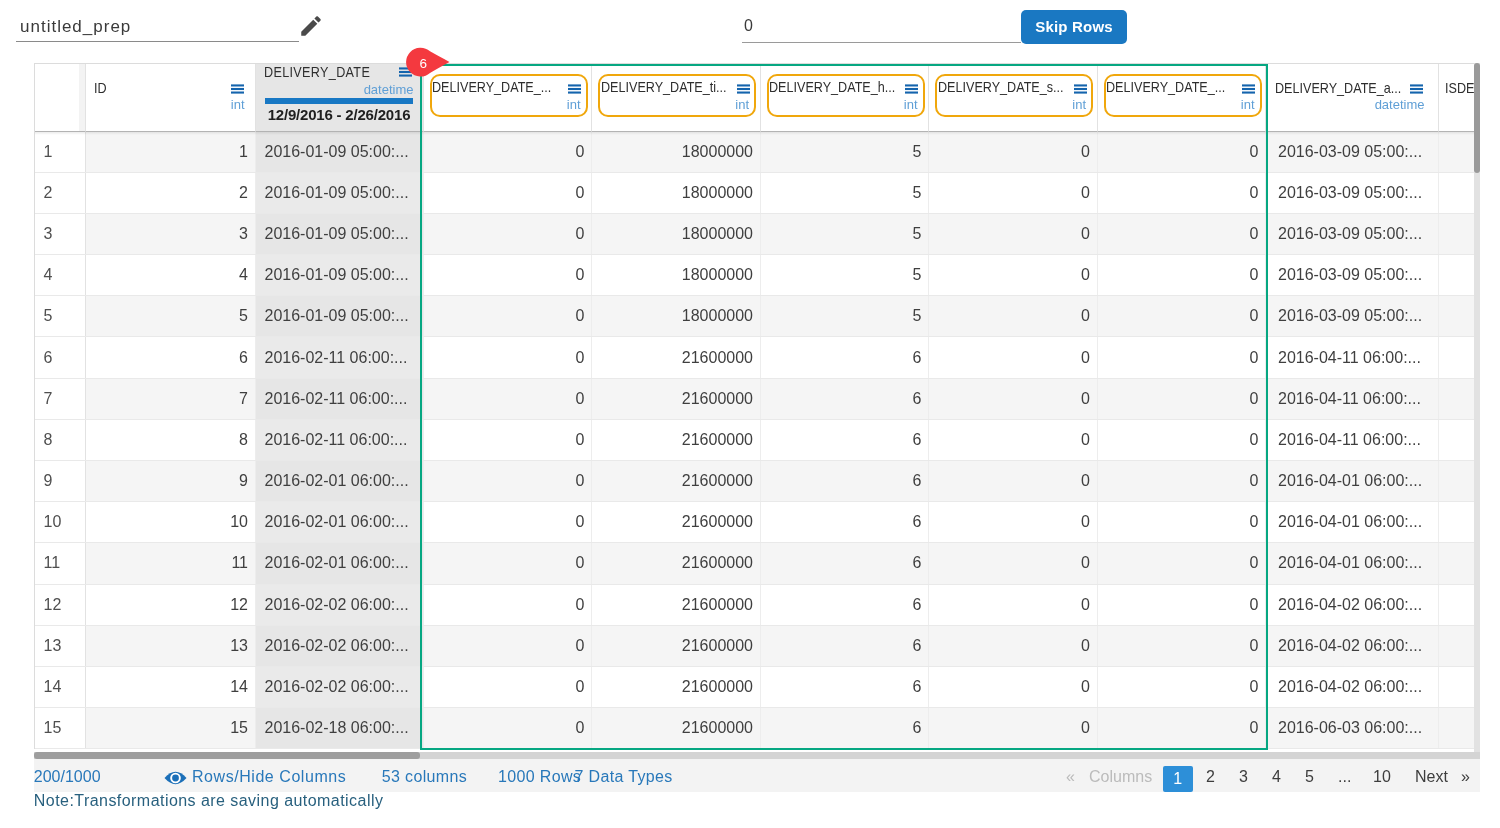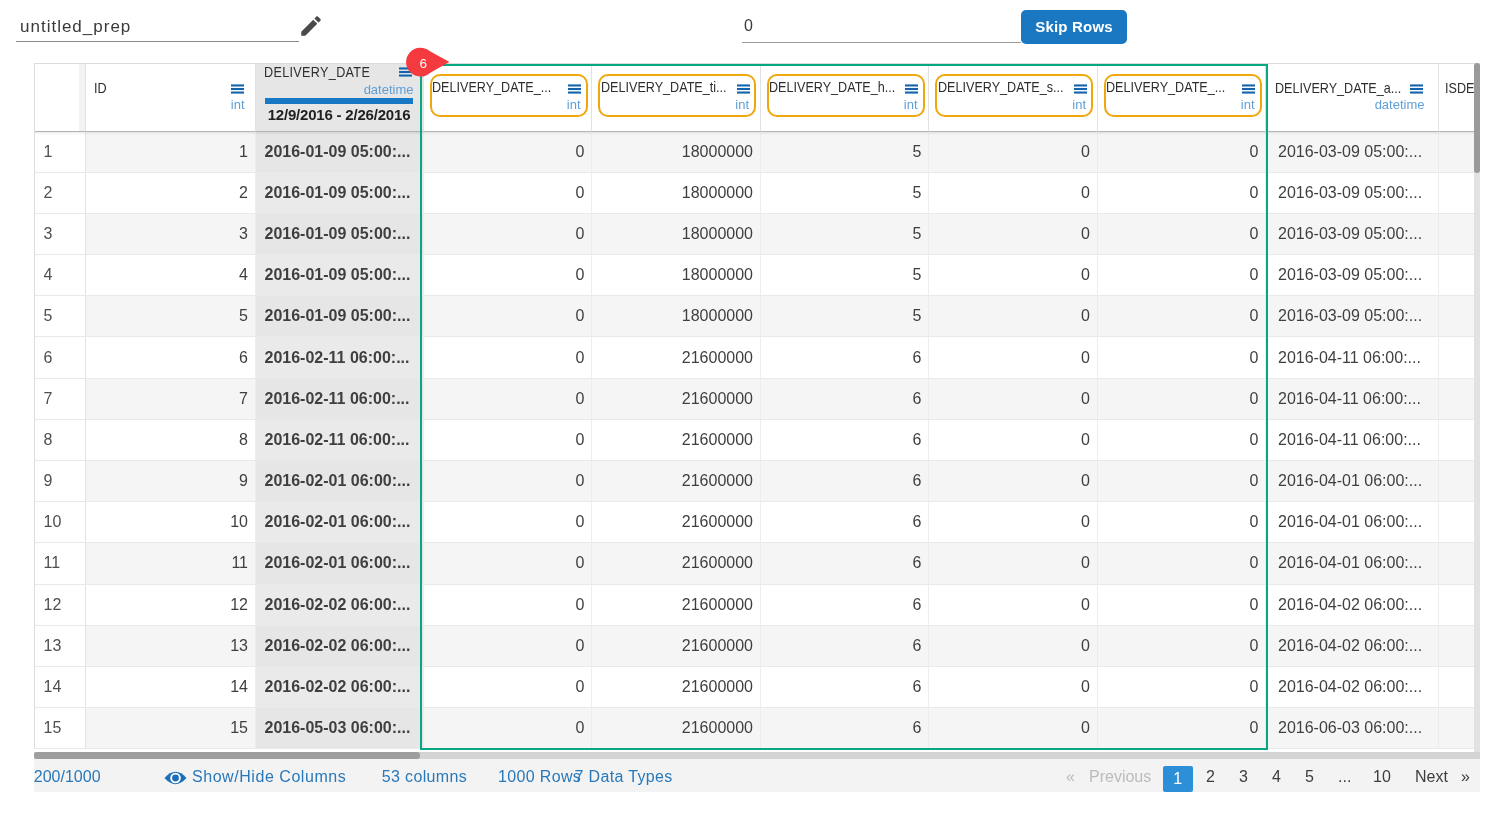--- a/index.html
+++ b/index.html
@@ -18,21 +18,21 @@
 #tablewrap { left:34px; top:63px; width:1440px; height:686px; overflow:hidden; border-left:1px solid #dcdcdc; border-top:1px solid #dcdcdc; }
 table { border-collapse:collapse; table-layout:fixed; width:1572px; }
 col.c0{width:50px} col.c1{width:170px} col.c2{width:168px} col.cx{width:168.5px} col.c8{width:172.5px} col.c9{width:169px}
 thead th { height:67px; position:relative; background:#fff; border-right:1px solid #e2e2e2; font-weight:normal; }
 thead th.dd { background:#e6e6e6; }
 thead tr { border-bottom:1px solid #c4c4c4; }
 td { height:41.2px; border-right:1px solid #ededed; border-bottom:1px solid #e9e9e9; font-size:16px; color:#3f3f3f; white-space:nowrap; overflow:hidden; }
 td.rn { background:#fff !important; text-align:left; padding-left:8.5px; color:#4f4f4f; border-right:1px solid #e2e2e2; }
 th.rn { background:linear-gradient(to right,#fff 44px,#f3f3f3 44px); }
 td.num { text-align:right; padding-right:6.5px; }
-td.date { padding-left:9px;font-weight:bold; }
+td.date { padding-left:9px; }
 td.date2 { padding-left:12px; }
 td.dd { background:#e7e7e7; }
 tr:nth-child(odd) td { background:#f5f5f5; }
 tr:nth-child(even) td { background:#fff; }
 tr:nth-child(odd) td.dd { background:#e6e6e6; }
 tr:nth-child(even) td.dd { background:#eaeaea; }
 #hdrshadow { left:35px; top:131px; width:1439px; height:4px; background:linear-gradient(to bottom, rgba(0,0,0,0.10), rgba(0,0,0,0)); pointer-events:none; }
 
 
 .hname { position:absolute; left:8.7px; top:15.5px; font-size:15px; color:#2e2e2e; white-space:nowrap; transform:scaleX(0.84); transform-origin:left top; line-height:15px; }
@@ -346,21 +346,21 @@
             <td class="num">21600000</td>
             <td class="num">6</td>
             <td class="num">0</td>
             <td class="num">0</td>
             <td class="date2">2016-04-02 06:00:...</td>
             <td></td>
           </tr>
 <tr>
             <td class="rn">15</td>
             <td class="num">15</td>
-            <td class="dd date">2016-05-03 06:00:...</td>
+            <td class="dd date">2016-02-18 06:00:...</td>
             <td class="num">0</td>
             <td class="num">21600000</td>
             <td class="num">6</td>
             <td class="num">0</td>
             <td class="num">0</td>
             <td class="date2">2016-06-03 06:00:...</td>
             <td></td>
           </tr>
       </tbody>
     </table>
@@ -376,28 +376,29 @@
   <div class="abs" id="htrack"></div>
   <div class="abs" id="hthumb"></div>
 
   <div class="abs" id="footer"></div>
   <div class="abs ft" style="left:33.8px">200/1000</div>
   <svg style="position:absolute;left:164px;top:769px" width="23" height="18" viewBox="0 0 23 18">
       <path fill="#1b6fb8" d="M0.5 9 Q 11.5 -3.3 22.5 9 Q 11.5 21.3 0.5 9 Z"></path>
       <circle cx="11.5" cy="9" r="5.3" fill="#fff"></circle>
       <circle cx="11.5" cy="9" r="3.4" fill="#1b6fb8"></circle>
     </svg>
-  <div class="abs ft" style="left:192px;letter-spacing:0.55px">Show/Hide Columns</div>
+  <div class="abs ft" style="left:192px;letter-spacing:0.55px">Rows/Hide Columns</div>
   <div class="abs ft" style="left:381.8px;letter-spacing:0.35px">53 columns</div>
   <div class="abs ft" style="left:498px;letter-spacing:0.35px">1000 Rows</div>
   <div class="abs ft" style="left:574.5px;letter-spacing:0.35px">7 Data Types</div>
   <div class="pg gray" style="left:1066px">«</div>
-    <div class="pg gray" style="left:1089px">Previous</div>
+    <div class="pg gray" style="left:1089px">Columns</div>
     <div class="pg" style="left:1206px">2</div>
     <div class="pg" style="left:1239px">3</div>
     <div class="pg" style="left:1272px">4</div>
     <div class="pg" style="left:1305px">5</div>
     <div class="pg" style="left:1338px">...</div>
     <div class="pg" style="left:1373px">10</div>
     <div class="pg" style="left:1415px">Next</div>
     <div class="pg" style="left:1461px">»</div>
   <div class="abs" id="pgactive">1</div>
+  <div class="abs" id="note">Note:Transformations are saving automatically</div>
 </div>
 
 </body></html>

